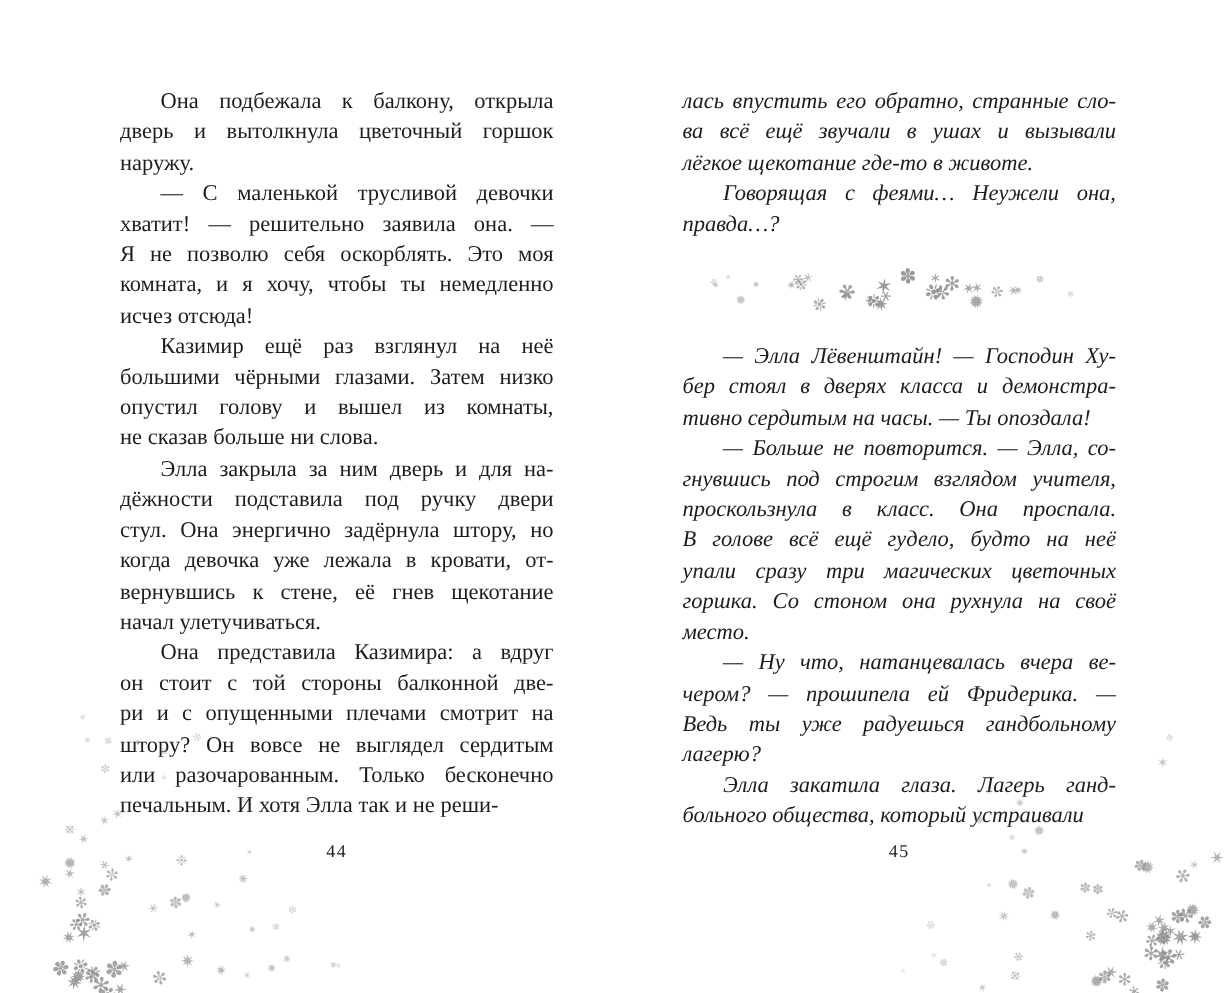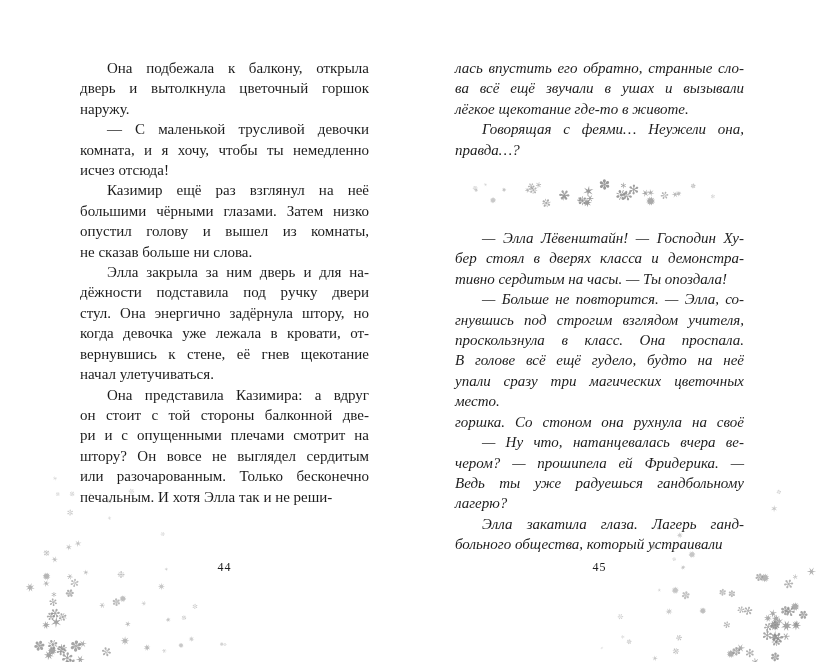--- a/index.html
+++ b/index.html
@@ -60,20 +60,22 @@
 <div class="spread">
 
   <div class="page-body" id="page-0">
       <div class="para">
         <div class="line just indent">Она подбежала к балкону, открыла</div>
         <div class="line just">дверь и вытолкнула цветочный горшок</div>
         <div class="line">наружу.</div>
       </div>
       <div class="para">
         <div class="line just indent">— С маленькой трусливой девочки</div>
+        <div class="line just">хватит! — решительно заявила она. —</div>
+        <div class="line just">Я не позволю себя оскорблять. Это моя</div>
         <div class="line just">комната, и я хочу, чтобы ты немедленно</div>
         <div class="line">исчез отсюда!</div>
       </div>
       <div class="para">
         <div class="line just indent">Казимир ещё раз взглянул на неё</div>
         <div class="line just">большими чёрными глазами. Затем низко</div>
         <div class="line just">опустил голову и вышел из комнаты,</div>
         <div class="line">не сказав больше ни слова.</div>
       </div>
       <div class="para">
@@ -141,22 +143,22 @@
         <div class="line just indent">— Элла Лёвенштайн! — Господин Ху-</div>
         <div class="line just">бер стоял в дверях класса и демонстра-</div>
         <div class="line">тивно сердитым на часы. — Ты опоздала!</div>
       </div>
       <div class="para">
         <div class="line just indent">— Больше не повторится. — Элла, со-</div>
         <div class="line just">гнувшись под строгим взглядом учителя,</div>
         <div class="line just">проскользнула в класс. Она проспала.</div>
         <div class="line just">В голове всё ещё гудело, будто на неё</div>
         <div class="line just">упали сразу три магических цветочных</div>
+        <div class="line just">горшка. Со стоном она рухнула на своё</div>
         <div class="line">место.</div>
-        <div class="line just">горшка. Со стоном она рухнула на своё</div>
       </div>
       <div class="para">
         <div class="line just indent">— Ну что, натанцевалась вчера ве-</div>
         <div class="line just">чером? — прошипела ей Фридерика. —</div>
         <div class="line just">Ведь ты уже радуешься гандбольному</div>
         <div class="line">лагерю?</div>
       </div>
       <div class="para">
         <div class="line just indent">Элла закатила глаза. Лагерь ганд-</div>
         <div class="line">больного общества, который устраивали</div>

